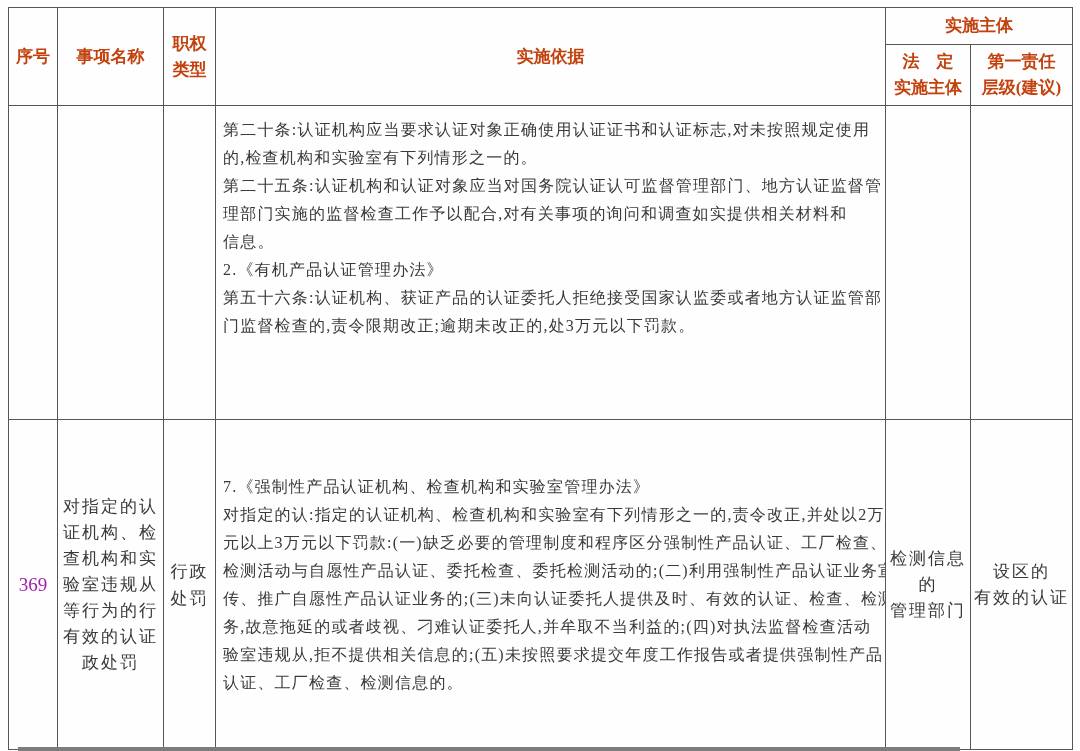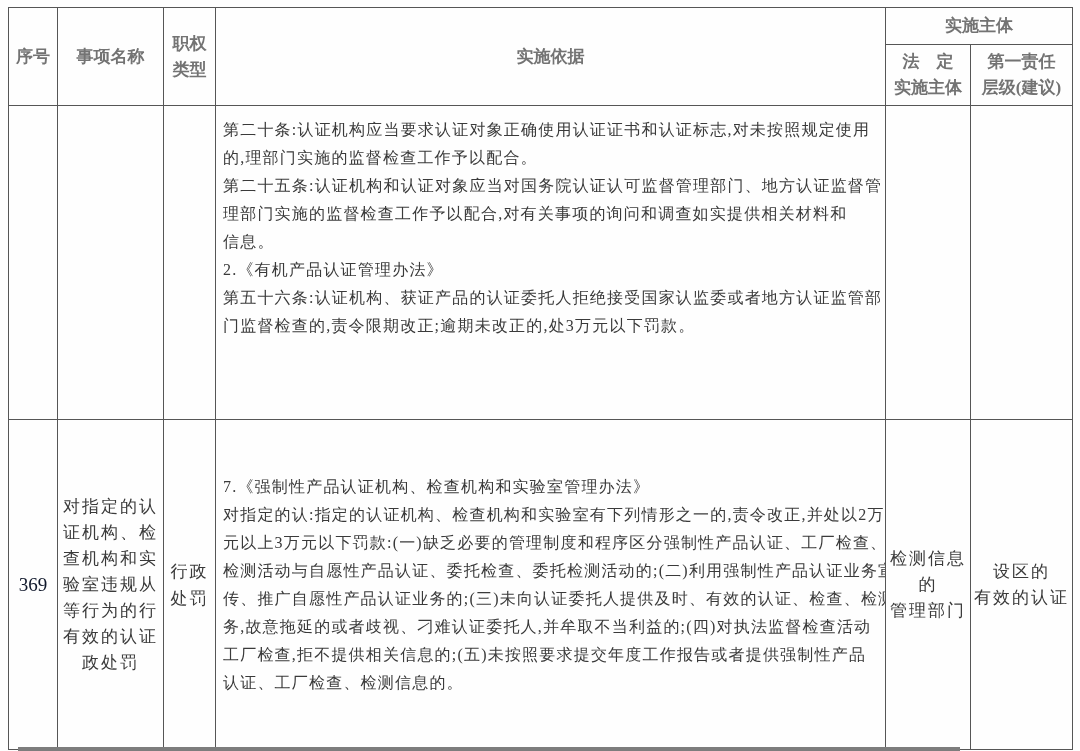--- a/index.html
+++ b/index.html
@@ -25,35 +25,35 @@
     table-layout: fixed;
   }
   .doc-table th, .doc-table td {
     border: 1.5px solid #565656;
     padding: 0;
     overflow: hidden;
   }
   .doc-table th {
     font-weight: bold;
     font-size: 17px;
-    color: #737373;
+    color: #c2410c;
     text-align: center;
     vertical-align: middle;
     line-height: 26px;
   }
   tr.hrow-group { height: 37px; }
   tr.hrow-sub   { height: 61px; }
   tr.body-row-cont { height: 314px; }
   tr.body-row-369  { height: 330px; }
 
   td.serial-cell {
     text-align: center;
     vertical-align: middle;
     font-size: 19px;
-    color: #0f172a;
+    color: #a21caf;
   }
   td.item-name-cell, td.power-type-cell,
   td.legal-subject-cell, td.first-level-cell {
     text-align: center;
     vertical-align: middle;
     font-size: 17px;
     letter-spacing: 2px;
   }
   td.item-name-cell .tline { line-height: 26px; }
   td.power-type-cell .tline { line-height: 27px; }
@@ -121,21 +121,21 @@
           </th>
       </tr>
     </thead>
     <tbody>
       <tr class="body-row-cont">
         <td class="serial-cell"></td>
         <td class="item-name-cell"></td>
         <td class="power-type-cell"></td>
         <td class="basis-cell basis-top">
             <div class="tline">第二十条:认证机构应当要求认证对象正确使用认证证书和认证标志,对未按照规定使用</div>
-            <div class="tline">的,理部门实施的监督检查工作予以配合。</div>
+            <div class="tline">的,检查机构和实验室有下列情形之一的。</div>
             <div class="tline">第二十五条:认证机构和认证对象应当对国务院认证认可监督管理部门、地方认证监督管</div>
             <div class="tline">理部门实施的监督检查工作予以配合,对有关事项的询问和调查如实提供相关材料和</div>
             <div class="tline">信息。</div>
             <div class="tline">2.《有机产品认证管理办法》</div>
             <div class="tline">第五十六条:认证机构、获证产品的认证委托人拒绝接受国家认监委或者地方认证监管部</div>
             <div class="tline">门监督检查的,责令限期改正;逾期未改正的,处3万元以下罚款。</div>
           </td>
         <td class="legal-subject-cell"></td>
         <td class="first-level-cell"></td>
       </tr>
@@ -154,21 +154,21 @@
             <div class="tline">行政</div>
             <div class="tline">处罚</div>
           </td>
         <td class="basis-cell basis-mid">
             <div class="tline">7.《强制性产品认证机构、检查机构和实验室管理办法》</div>
             <div class="tline">对指定的认:指定的认证机构、检查机构和实验室有下列情形之一的,责令改正,并处以2万</div>
             <div class="tline">元以上3万元以下罚款:(一)缺乏必要的管理制度和程序区分强制性产品认证、工厂检查、</div>
             <div class="tline">检测活动与自愿性产品认证、委托检查、委托检测活动的;(二)利用强制性产品认证业务宣</div>
             <div class="tline">传、推广自愿性产品认证业务的;(三)未向认证委托人提供及时、有效的认证、检查、检测服</div>
             <div class="tline">务,故意拖延的或者歧视、刁难认证委托人,并牟取不当利益的;(四)对执法监督检查活动</div>
-            <div class="tline">工厂检查,拒不提供相关信息的;(五)未按照要求提交年度工作报告或者提供强制性产品</div>
+            <div class="tline">验室违规从,拒不提供相关信息的;(五)未按照要求提交年度工作报告或者提供强制性产品</div>
             <div class="tline">认证、工厂检查、检测信息的。</div>
           </td>
         <td class="legal-subject-cell">
             <div class="tline">检测信息的</div>
             <div class="tline">管理部门</div>
           </td>
         <td class="first-level-cell">
             <div class="tline">设区的</div>
             <div class="tline">有效的认证</div>
           </td>

